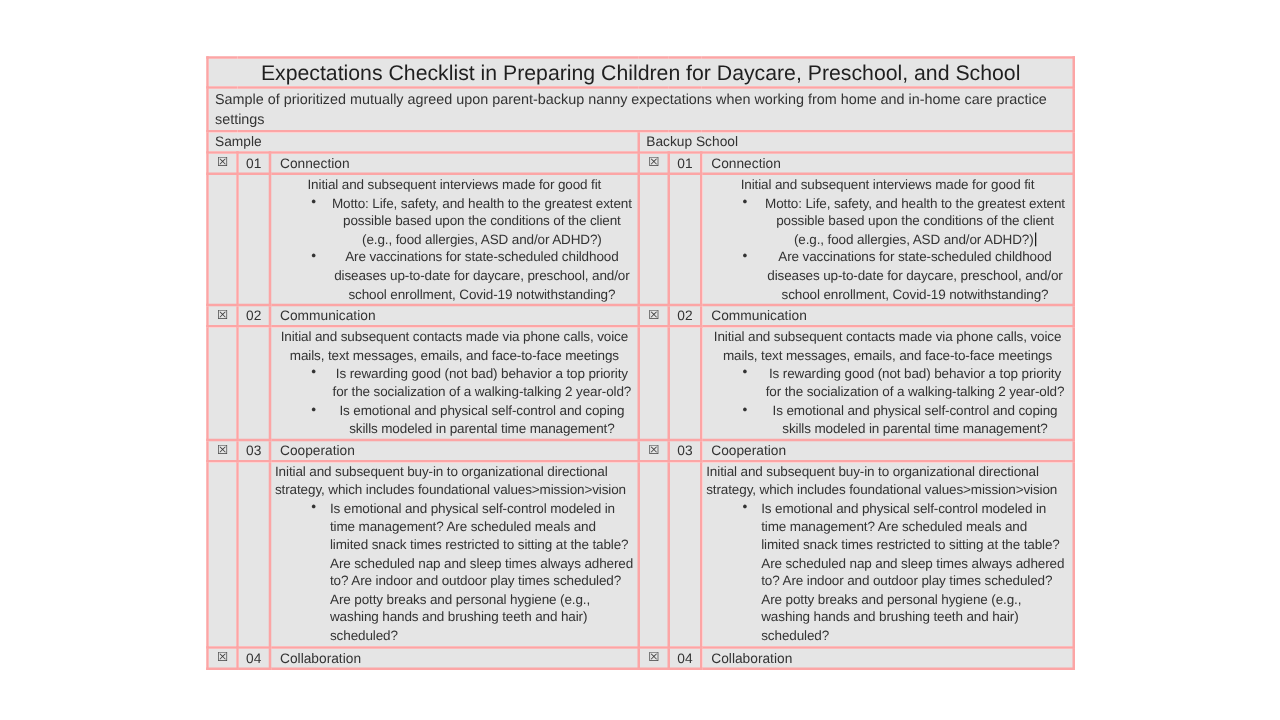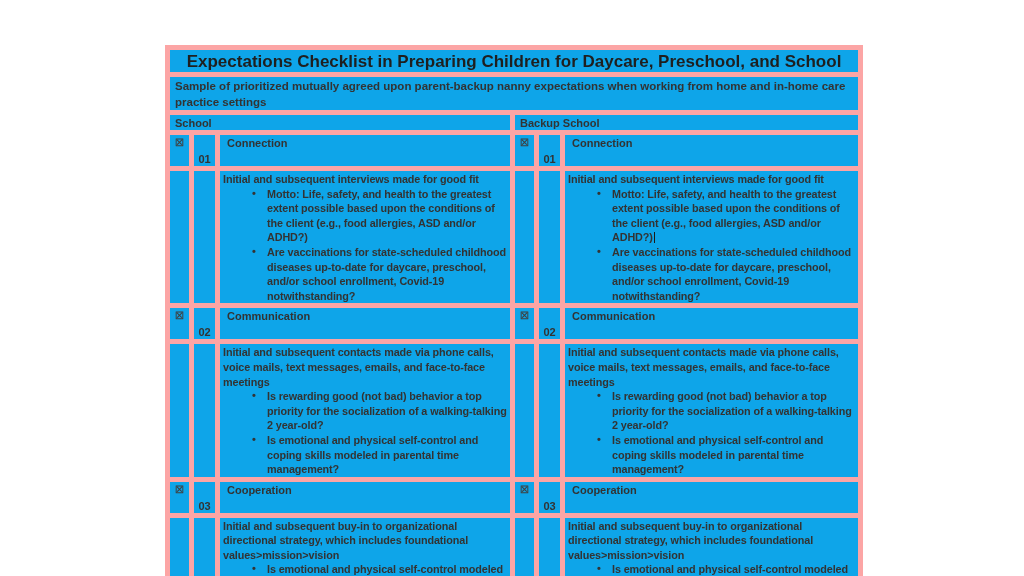--- a/index.html
+++ b/index.html
@@ -15,26 +15,25 @@
   .stage {
     position: absolute;
     left: 165px; top: 45px;
   }
   table.checklist {
     border-collapse: collapse;
     table-layout: fixed;
     width: 693px;
   }
   td {
-    border: 5px solid #fca5a5;
+    border: 2px solid #fca5a5;
     padding: 0;
     vertical-align: top;
     overflow: hidden;
-    background: #0ea5e9;
-    font-weight: bold;
+    background: #e5e5e5;
   }
   td.title-cell {
     font-size: 17px;
     line-height: 21px;
     text-align: center;
     color: #1f1f1f;
     padding-top: 1px;
   }
   td.subtitle-cell {
     font-size: 11.5px;
@@ -51,21 +50,21 @@
     text-align: center;
     font-size: 10px;
     line-height: 14px;
     color: #3f3f3f;
     padding-top: 1px;
   }
   td.num-cell {
     text-align: center;
     font-size: 11px;
     line-height: 14px;
-    padding-top: 17px;
+    padding-top: 1px;
   }
   td.cat-cell {
     font-size: 11px;
     line-height: 14px;
     padding: 1px 7px 0 7px;
     margin-left: 31px;
   }
   td.content-cell {
     font-size: 10.8px;
     letter-spacing: -0.1px;
@@ -85,22 +84,22 @@
     display: inline-block;
     width: 1px; height: 11px;
     background: #1a1a1a;
     margin-left: 1px;
     vertical-align: -2px;
   }
   tr.h-title   { height: 23px; }
   tr.h-sub     { height: 18px; }
   tr.h-phead   { height: 16px; }
   tr.h-cat     { height: 16px; }
-  tr.h-body-1  { height: 101px; }
-  tr.h-body-2  { height: 88px; }
+  tr.h-body-1  { height: 101px; text-align: center; }
+  tr.h-body-2  { height: 88px; text-align: center; }
   tr.h-body-3  { height: 146px; }
   tr.h-body-4  { height: 29px; }
 </style>
 </head>
 <body>
 
 <div class="stage">
   <table class="checklist">
     <colgroup>
       <col style="width:24px">
@@ -114,21 +113,21 @@
     <tbody>
         <tr class="h-title">
       <td colspan="6" class="title-cell">Expectations Checklist in Preparing Children for Daycare, Preschool, and School</td>
     </tr>
 
     <tr class="h-sub">
       <td colspan="6" class="subtitle-cell">Sample of prioritized mutually agreed upon parent-backup nanny expectations when working from home and in-home care practice settings</td>
     </tr>
 
     <tr class="h-phead">
-      <td colspan="3" class="phead-cell">School</td>
+      <td colspan="3" class="phead-cell">Sample</td>
       <td colspan="3" class="phead-cell">Backup School</td>
     </tr>
 
     <tr class="h-cat">
       <td class="cb-cell"><span>☒</span></td>
       <td class="num-cell">01</td>
       <td class="cat-cell">Connection</td>
       <td class="cb-cell"><span>☒</span></td>
       <td class="num-cell">01</td>
       <td class="cat-cell">Connection</td>

